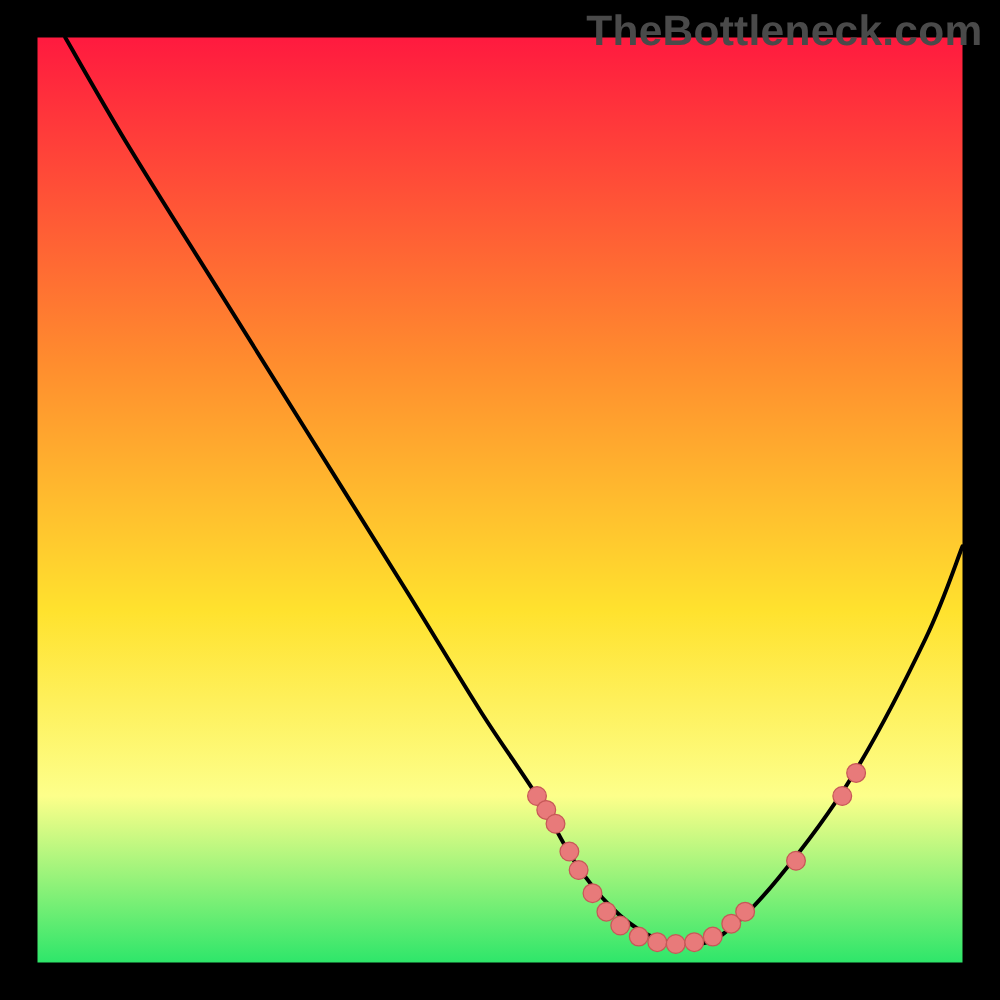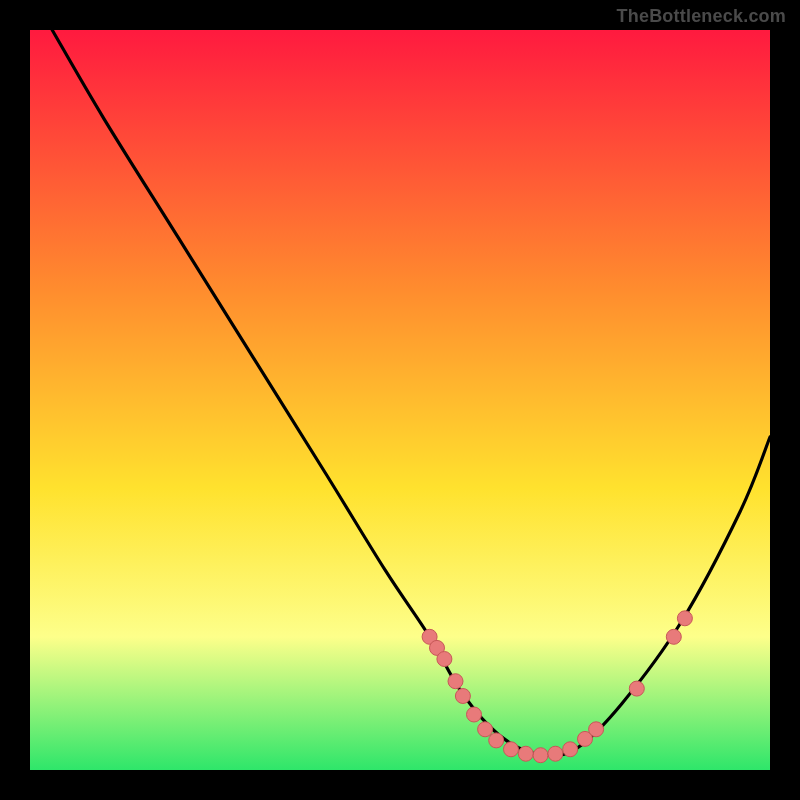--- a/index.html
+++ b/index.html
@@ -14,21 +14,21 @@
   .stage {
     position: relative;
     width: 800px;
     height: 800px;
   }
   .watermark {
     position: absolute;
     top: 6px;
     right: 14px;
     color: #4a4a4a;
-    font-size: 18px;
+    font-size: 34px;
     font-weight: 600;
     letter-spacing: 0.2px;
     z-index: 10;
     pointer-events: none;
   }
   svg.plot {
     position: absolute;
     left: 0;
     top: 0;
     width: 800px;

